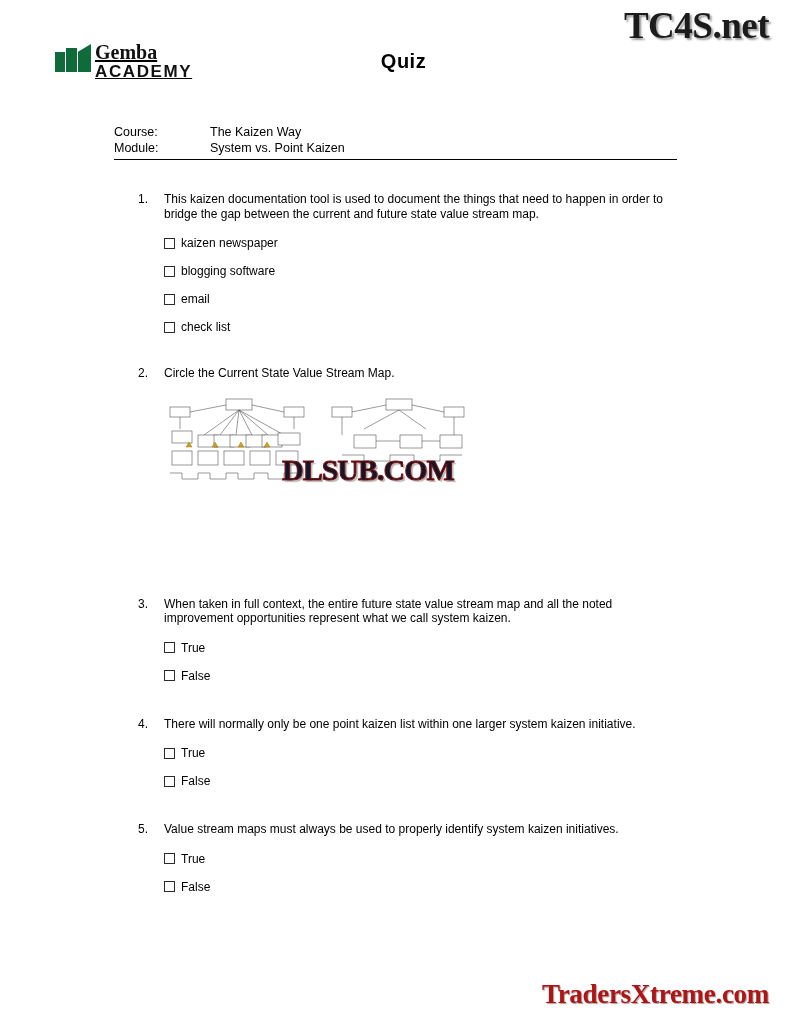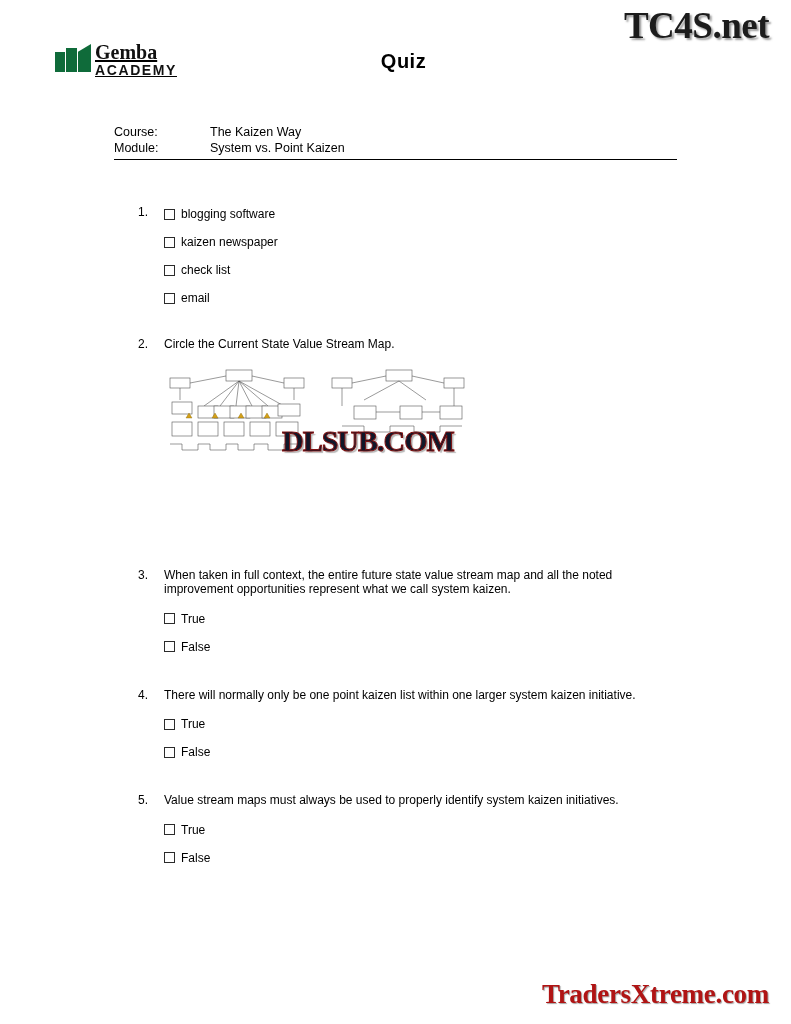--- a/index.html
+++ b/index.html
@@ -77,21 +77,21 @@
   .logo-gemba {
     font-family: "Liberation Serif", serif;
     font-weight: bold;
     font-size: 20px;
     color: #111;
     display: block;
   }
   .logo-academy {
     font-family: "Liberation Sans", sans-serif;
     font-weight: bold;
-    font-size: 14px;
+    font-size: 17px;
     letter-spacing: 1.6px;
     color: #111;
     display: block;
     margin-top: 1px;
   }
   .doc-title {
     position: absolute;
     left: 8px;
     top: 12px;
     width: 791px;
@@ -228,36 +228,37 @@
     <span>System vs. Point Kaizen</span>
   </div>
   <div class="meta-rule"></div>
 </div>
 
 <div class="questions">
 
   <div class="qblock" style="margin-bottom:30px;">
     <div class="q">
       <span class="q-num">1.</span>
+      <div class="q-text">This kaizen documentation tool is used to document the things that need to happen in order to bridge the gap between the current and future state value stream map.</div>
       <div class="opts">
         <label class="opt">
           <span class="cb"></span>
+          <span>kaizen newspaper</span>
+        </label>
+        <label class="opt">
+          <span class="cb"></span>
           <span>blogging software</span>
         </label>
         <label class="opt">
           <span class="cb"></span>
-          <span>kaizen newspaper</span>
+          <span>email</span>
         </label>
         <label class="opt">
           <span class="cb"></span>
           <span>check list</span>
-        </label>
-        <label class="opt">
-          <span class="cb"></span>
-          <span>email</span>
         </label>
       </div>
     </div>
   </div>
 
   <div class="qblock" style="margin-bottom:30px;">
     <div class="q">
       <span class="q-num">2.</span>
       <div class="q-text">Circle the Current State Value Stream Map.</div>
 

